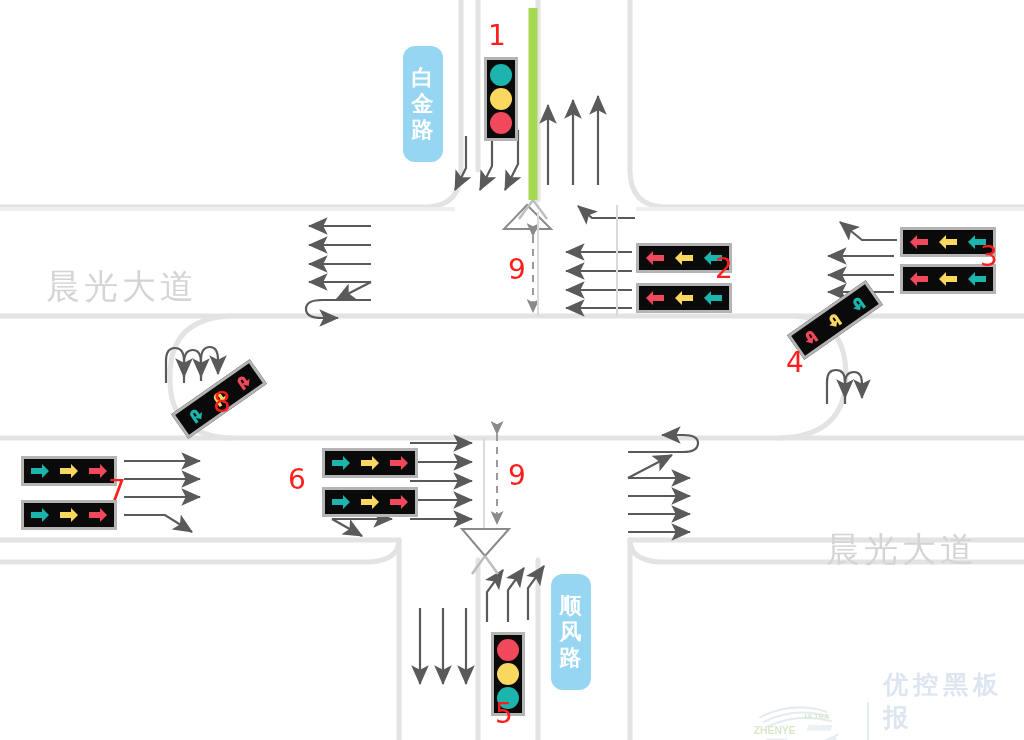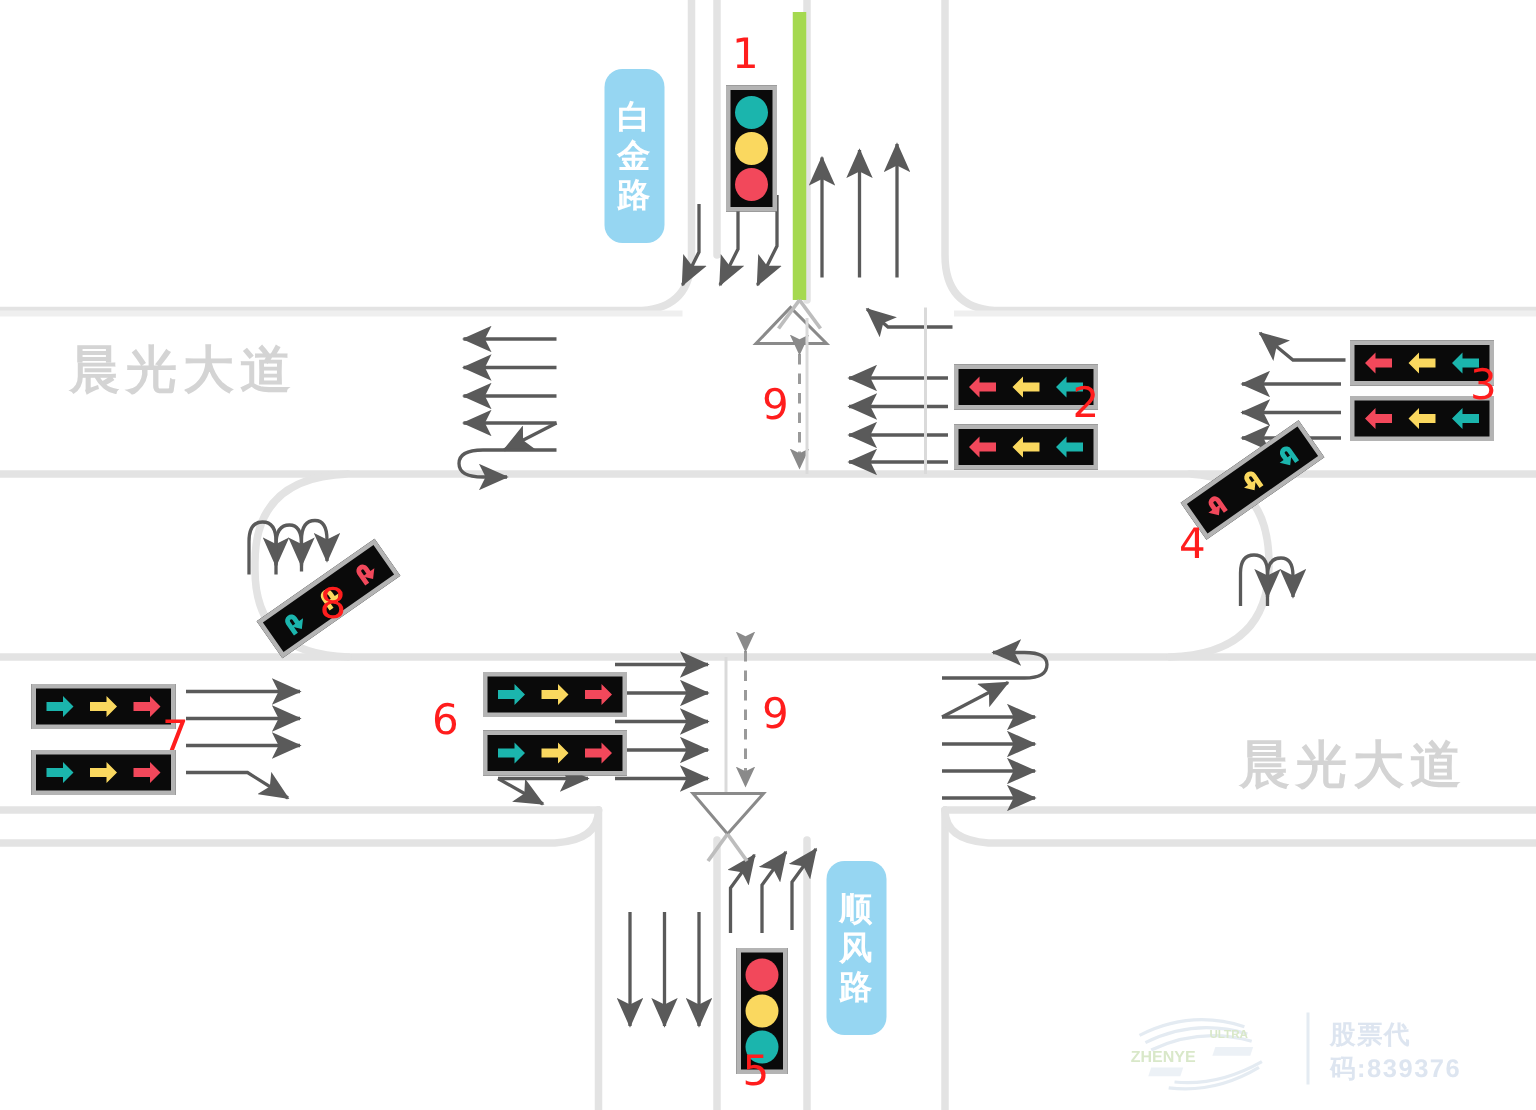--- a/index.html
+++ b/index.html
@@ -9,22 +9,22 @@
   svg.layer{position:absolute;left:0;top:0;width:1024px;height:740px;}
 
   
   .badge{position:absolute;background:#96D6F2;border-radius:12px;
          color:#ffffff;font-weight:bold;text-align:center;
          display:flex;flex-direction:column;align-items:center;justify-content:center;
          letter-spacing:1px;line-height:1.18;}
   .badge span{display:block;}
 
   
-  .roadlabel{position:absolute;color:#D4D4D4;font-weight:bold;
-             white-space:nowrap;letter-spacing:4px;}
+  .roadlabel{position:absolute;color:#D4D4D4;font-weight:normal;
+             white-space:nowrap;letter-spacing:4px;margin-top:40px;}
 
   
   .idx{position:absolute;color:#FF1D1D;font-size:28px;line-height:1;
        font-family:"DejaVu Sans","Liberation Sans",sans-serif;}
 
   
   .sig{position:absolute;background:#0a0a0a;border:3px solid #b4b4b4;
        box-sizing:border-box;display:flex;align-items:center;justify-content:center;}
   .sig.v{flex-direction:column;width:34px;height:84px;gap:2px;}
   .sig.h{flex-direction:row;width:96px;height:30px;gap:3px;}
@@ -422,18 +422,19 @@
         </g>
         <g fill="#E4EBF2">
           <path d="M62,30 L88,30 L86,36 L60,36 Z" opacity="0.7"></path>
           <path d="M18,44 L40,44 L38,50 L16,50 Z" opacity="0.7"></path>
         </g>
         <text x="4" y="40" font-family="'Liberation Sans',sans-serif" font-size="11" font-weight="bold" fill="#D9E8C9">ZHENYE</text>
         <text x="58" y="24" font-family="'Liberation Sans',sans-serif" font-size="8" font-weight="bold" fill="#D9E8C9">ULTRA</text>
       </svg>
       <div style="width:2px;height:48px;background:#E4EBF2;"></div>
       <div>
+        <div class="wmtext" style="font-size:25px;letter-spacing:5px;">优控黑板报</div>
         <div class="wmtext" style="font-size:17px;margin-top:4px;letter-spacing:1px;">股票代码:839376</div>
       </div>
     </div>
   </div>
 
 </div>
 
 </body></html>

